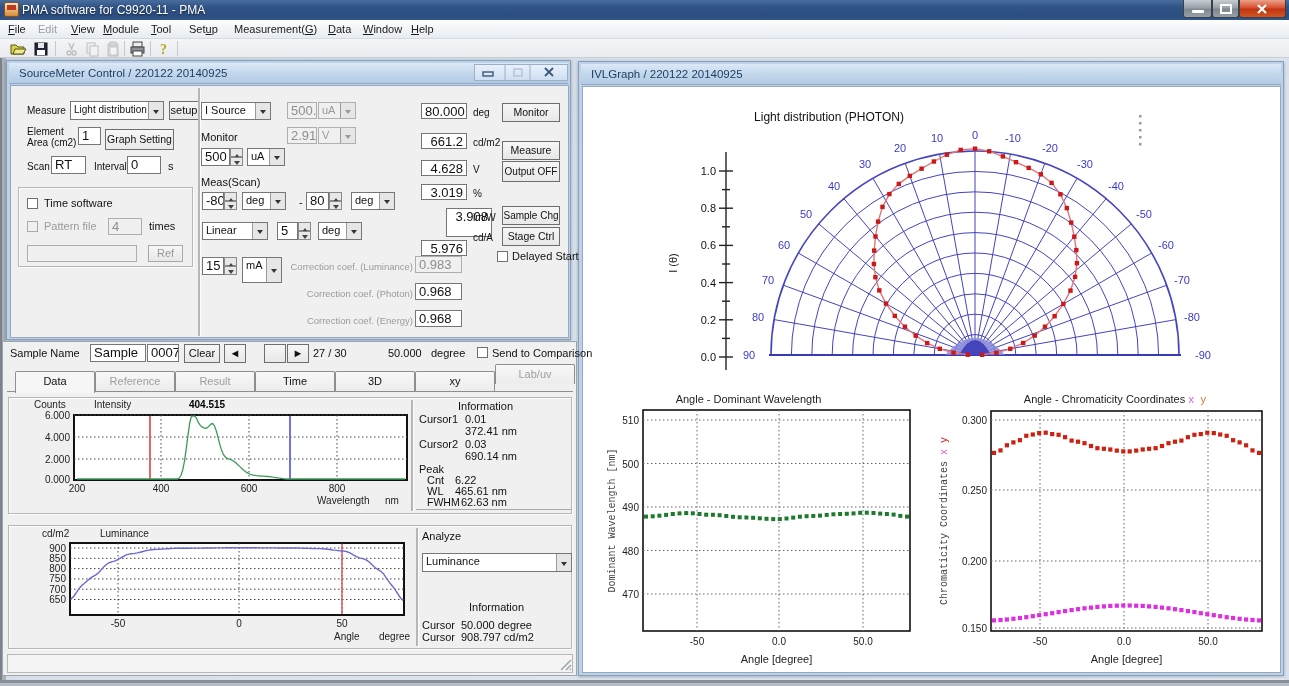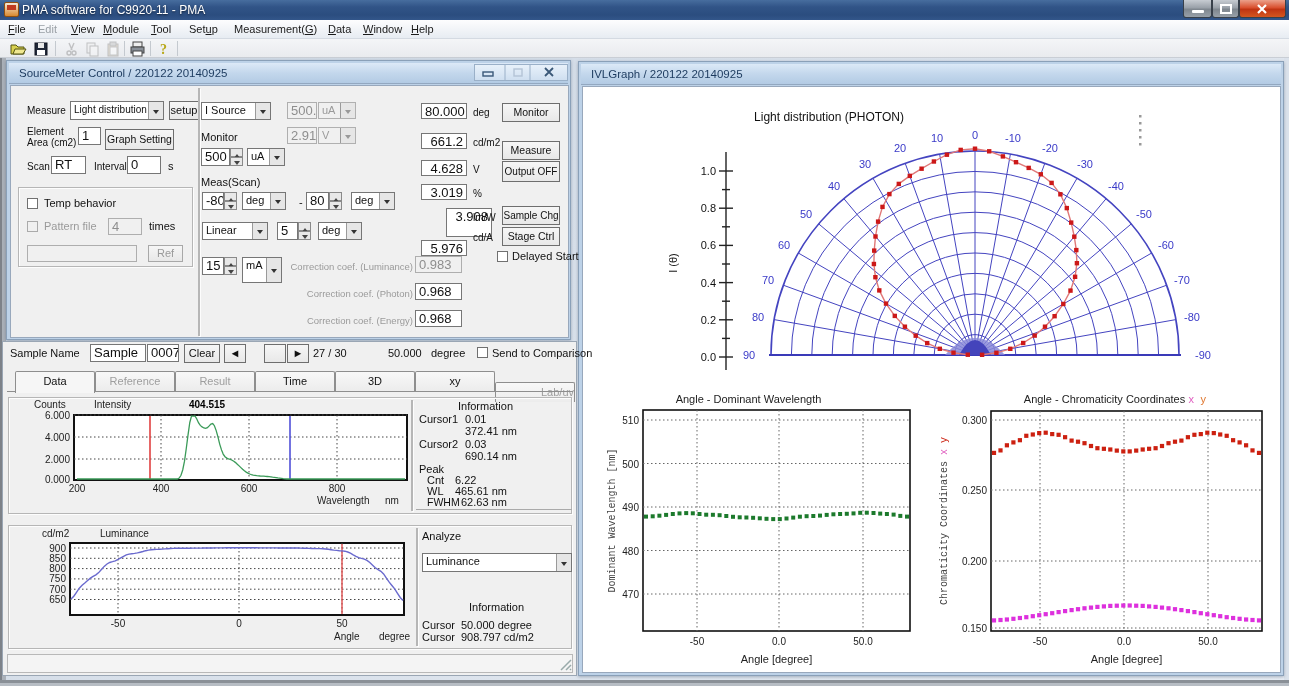--- a/index.html
+++ b/index.html
@@ -422,21 +422,21 @@
     <div class="lbl" style="left:20px;top:76px;font-size:10px;">Area (cm2)</div>
     <div class="fld" style="left:71px;top:66px;width:23px;height:18px;">1</div>
     <div class="btn" style="left:98px;top:68px;width:69px;height:21px;line-height:19px;font-size:10.5px;">Graph Setting</div>
     <div class="lbl" style="left:20px;top:100px;font-size:10px;">Scan</div>
     <div class="fld" style="left:44px;top:95px;width:35px;height:18px;">RT</div>
     <div class="lbl" style="left:87px;top:100px;font-size:10px;">Interval</div>
     <div class="fld" style="left:120px;top:95px;width:34px;height:18px;">0</div>
     <div class="lbl" style="left:161px;top:99px;">s</div>
     <div class="etch" style="left:11px;top:126px;width:175px;height:80px;"></div>
     <div class="chk" style="left:20px;top:137px;"></div>
-    <div class="lbl" style="left:37px;top:136px;">Temp behavior</div>
+    <div class="lbl" style="left:37px;top:136px;">Time software</div>
     <div class="chk gray" style="left:20px;top:160px;"></div>
     <div class="glbl" style="left:37px;top:159px;">Pattern file</div>
     <div class="fld gray" style="left:101px;top:157px;width:34px;height:17px;">4</div>
     <div class="lbl" style="left:142px;top:159px;">times</div>
     <div class="fld gray" style="left:20px;top:184px;width:110px;height:17px;"></div>
     <div class="btn gray" style="left:141px;top:184px;width:35px;height:17px;line-height:15px;">Ref</div>
     <div class="etch" style="left:191px;top:27px;width:1px;height:248px;"></div>
     <div class="drop" style="left:194px;top:41px;width:70px;height:18px;">I Source</div>
     <div class="fld gray num" style="left:280px;top:41px;width:30px;height:17px;">500.0</div>
     <div class="drop gray" style="left:311px;top:41px;width:38px;height:17px;">uA</div>
@@ -514,21 +514,21 @@
     <div class="lbl" style="left:385px;top:5px;">50.000</div>
     <div class="lbl" style="left:428px;top:5px;">degree</div>
     <div class="chk" style="left:474px;top:5px;"></div>
     <div class="lbl" style="left:489px;top:5px;">Send to Comparison</div>
     <div class="tab" style="left:12px;width:80px;top:29px;height:20px;line-height:18px;background:#f6f6f6;height:22px;z-index:3;">Data</div>
     <div class="tab dis" style="left:92px;width:80px;top:29px;height:20px;line-height:18px;">Reference</div>
     <div class="tab dis" style="left:172px;width:80px;top:29px;height:20px;line-height:18px;">Result</div>
     <div class="tab" style="left:252px;width:80px;top:29px;height:20px;line-height:18px;">Time</div>
     <div class="tab" style="left:332px;width:80px;top:29px;height:20px;line-height:18px;">3D</div>
     <div class="tab" style="left:412px;width:80px;top:29px;height:20px;line-height:18px;">xy</div>
-    <div class="tab dis" style="left:492px;width:80px;top:40px;height:20px;line-height:18px;text-align:right;">Lab/uv</div>
+    <div class="tab dis" style="left:492px;width:80px;top:22px;height:20px;line-height:18px;">Lab/uv</div>
     <div style="position:absolute;left:4px;top:49px;width:566px;height:1px;background:#8e8e8e;"></div>
     <div class="etch" style="left:5px;top:55px;width:564px;height:117px;"></div>
     <div class="etch" style="left:5px;top:183px;width:564px;height:124px;"></div>
     <div class="etch" style="left:408px;top:58px;width:1px;height:111px;"></div>
     <div class="etch" style="left:413px;top:186px;width:1px;height:118px;"></div>
     <div class="lbl" style="left:455px;top:58px;">Information</div>
     <div class="lbl" style="left:416px;top:71px;">Cursor1</div>
     <div class="lbl" style="left:462px;top:71px;">0.01</div>
     <div class="lbl" style="left:462px;top:83px;">372.41 nm</div>
     <div class="lbl" style="left:416px;top:96px;">Cursor2</div>

